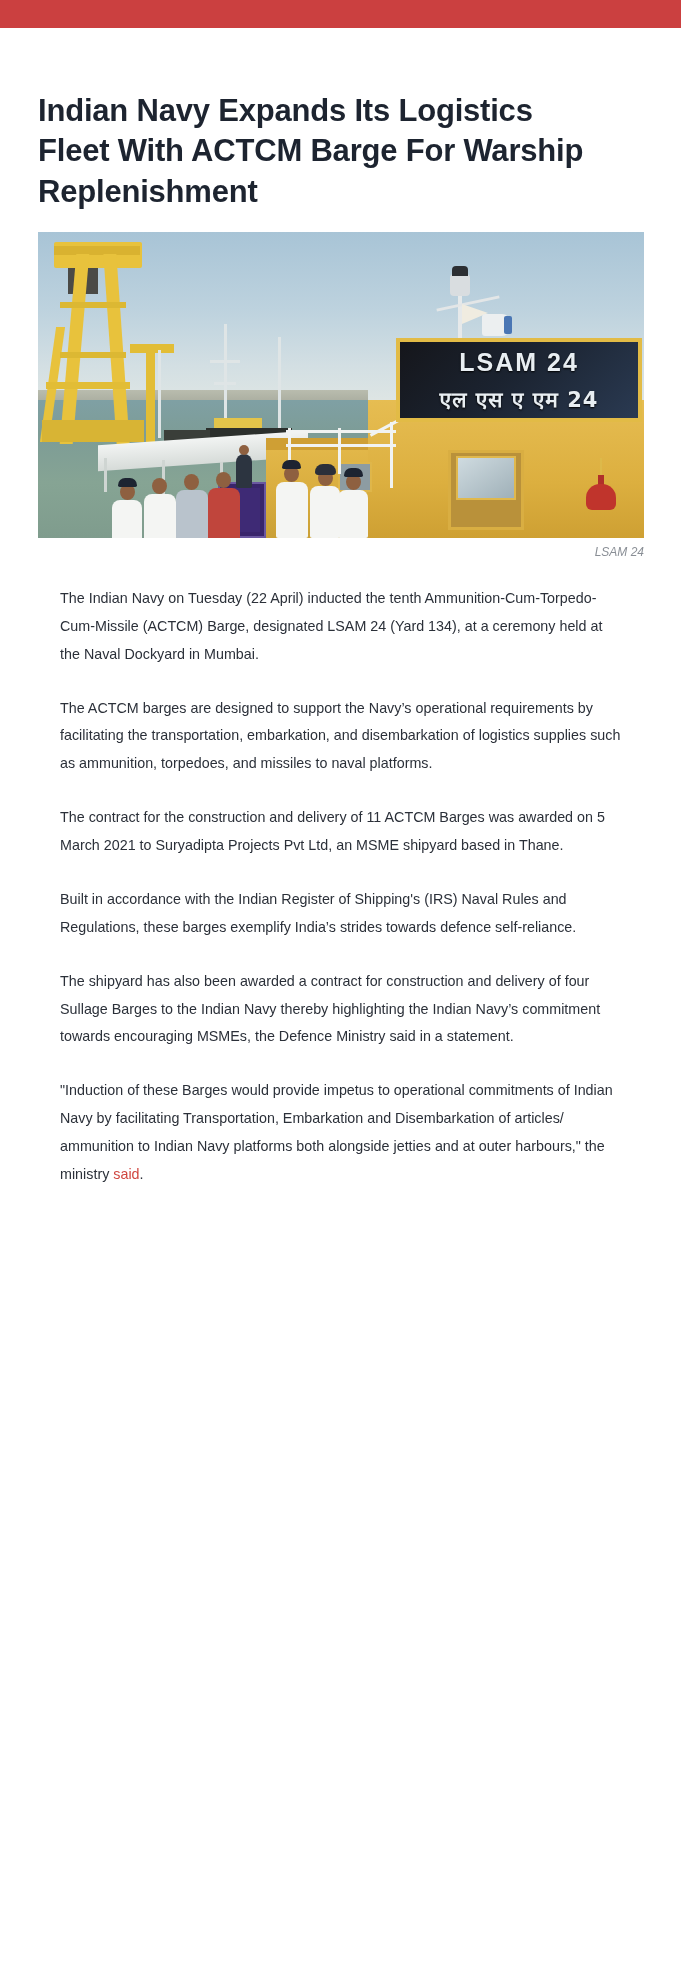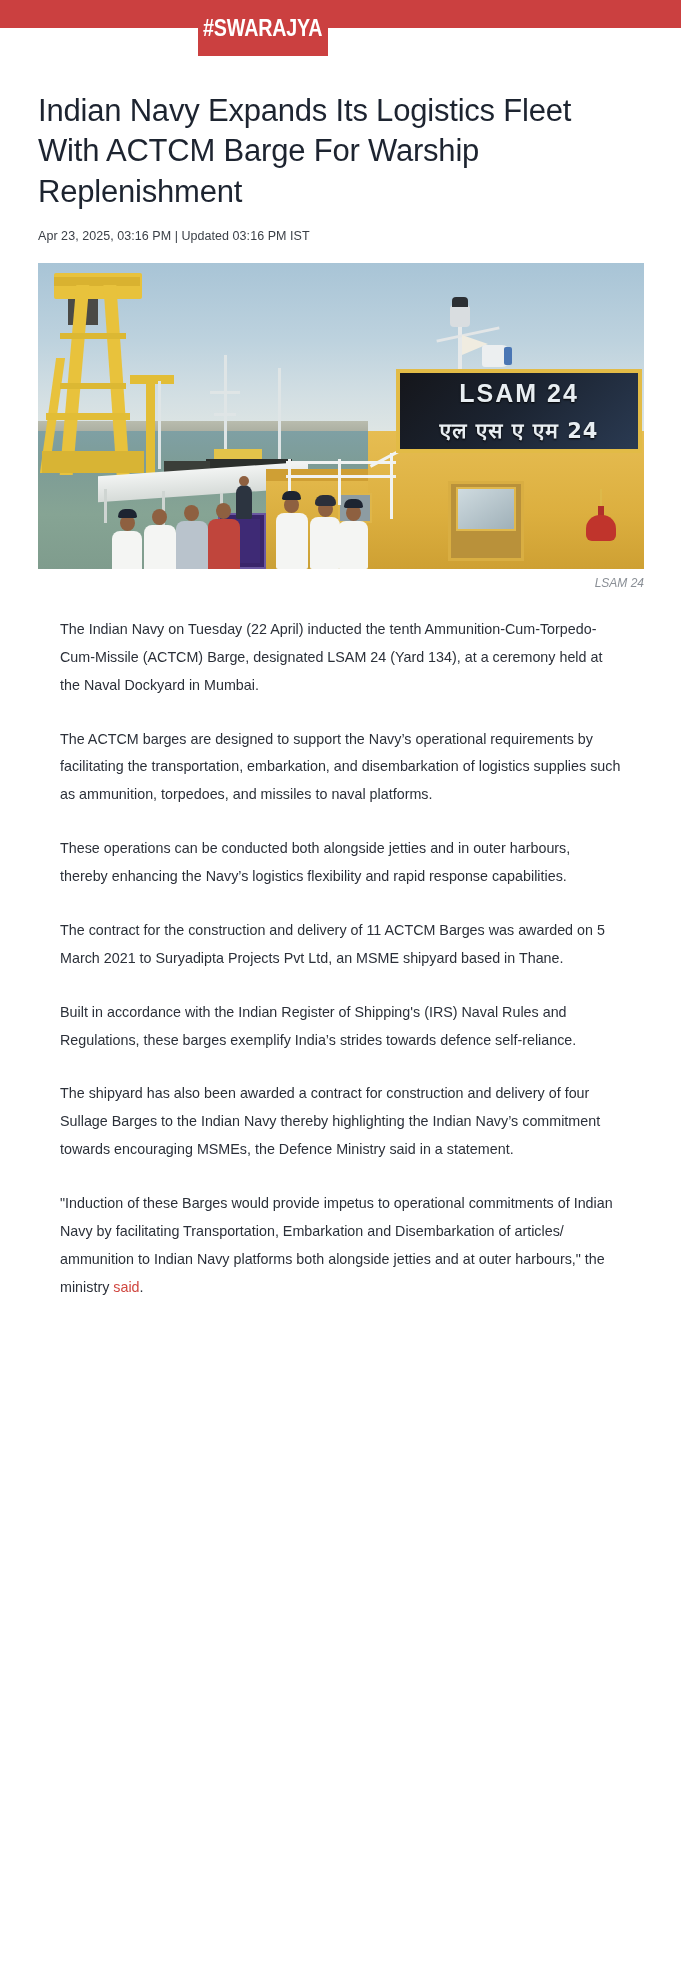--- a/index.html
+++ b/index.html
@@ -51,21 +51,21 @@
   }
 
   
   .article {
     position: relative;
     padding: 0 38px;
   }
   .headline {
     margin: 22px 0 0 0;
     font-family: "Liberation Sans Narrow", "Liberation Sans", sans-serif;
-    font-weight: normal;
+    font-weight: bold;
     font-size: 31px;
     line-height: 1.30;
     letter-spacing: -0.2px;
     color: #1d2430;
     max-width: 560px;
   }
   .byline {
     margin: 17px 0 0 0;
     font-size: 12.5px;
     color: #3a3f46;
@@ -278,30 +278,26 @@
     letter-spacing: 0.01px;
   }
   .body-copy p:last-child { margin-bottom: 0; }
   a.inline-link { color: #d0463f; text-decoration: none; }
 </style>
 </head>
 <body>
 
 <div class="brandbar">
   <div class="brandbar-strip"></div>
-  <div class="brand-logo">
-    <span class="brand-logo-text">#SWARAJYA</span>
-  </div>
 </div>
 
 <div class="article">
 
   <h1 class="headline">Indian Navy Expands Its Logistics Fleet With ACTCM Barge For Warship Replenishment</h1>
 
-  <div class="byline">Apr 23, 2025, 03:16 PM | Updated 03:16 PM IST</div>
 
   <figure class="hero">
     <div class="photo">
       <div class="ph-sky"></div>
       <div class="ph-quay"></div>
       <div class="ph-quay2"></div>
       <div class="ph-sea"></div>
 
       <div class="crane-top"></div>
       <div class="crane-arm"></div>
@@ -391,20 +387,19 @@
 
       <div class="person p-dark" style="left:198px; top:222px; width:16px; height:34px;"></div>
       <div class="p-head" style="left:201px; top:213px; width:10px; height:10px;"></div>
     </div>
     <figcaption>LSAM 24</figcaption>
   </figure>
 
   <div class="body-copy">
     <p>The Indian Navy on Tuesday (22 April) inducted the tenth Ammunition-Cum-Torpedo-Cum-Missile (ACTCM) Barge, designated LSAM 24 (Yard 134), at a ceremony held at the Naval Dockyard in Mumbai.</p>
     <p>The ACTCM barges are designed to support the Navy’s operational requirements by facilitating the transportation, embarkation, and disembarkation of logistics supplies such as ammunition, torpedoes, and missiles to naval platforms.</p>
-    <p>These operations can be conducted both alongside jetties and in outer harbours, thereby enhancing the Navy’s logistics flexibility and rapid response capabilities.</p>
     <p>The contract for the construction and delivery of 11 ACTCM Barges was awarded on 5 March 2021 to Suryadipta Projects Pvt Ltd, an MSME shipyard based in Thane.</p>
     <p>Built in accordance with the Indian Register of Shipping's (IRS) Naval Rules and Regulations, these barges exemplify India’s strides towards defence self-reliance.</p>
     <p>The shipyard has also been awarded a contract for construction and delivery of four Sullage Barges to the Indian Navy thereby highlighting the Indian Navy’s commitment towards encouraging MSMEs, the Defence Ministry said in a statement.</p>
     <p><span>"Induction of these Barges would provide impetus to operational commitments of Indian Navy by facilitating Transportation, Embarkation and Disembarkation of articles/ ammunition to Indian Navy platforms both alongside jetties and at outer harbours," the ministry </span><a class="inline-link" href="#">said</a><span>.</span></p>
   </div>
 
 </div>
 
 </body></html>

